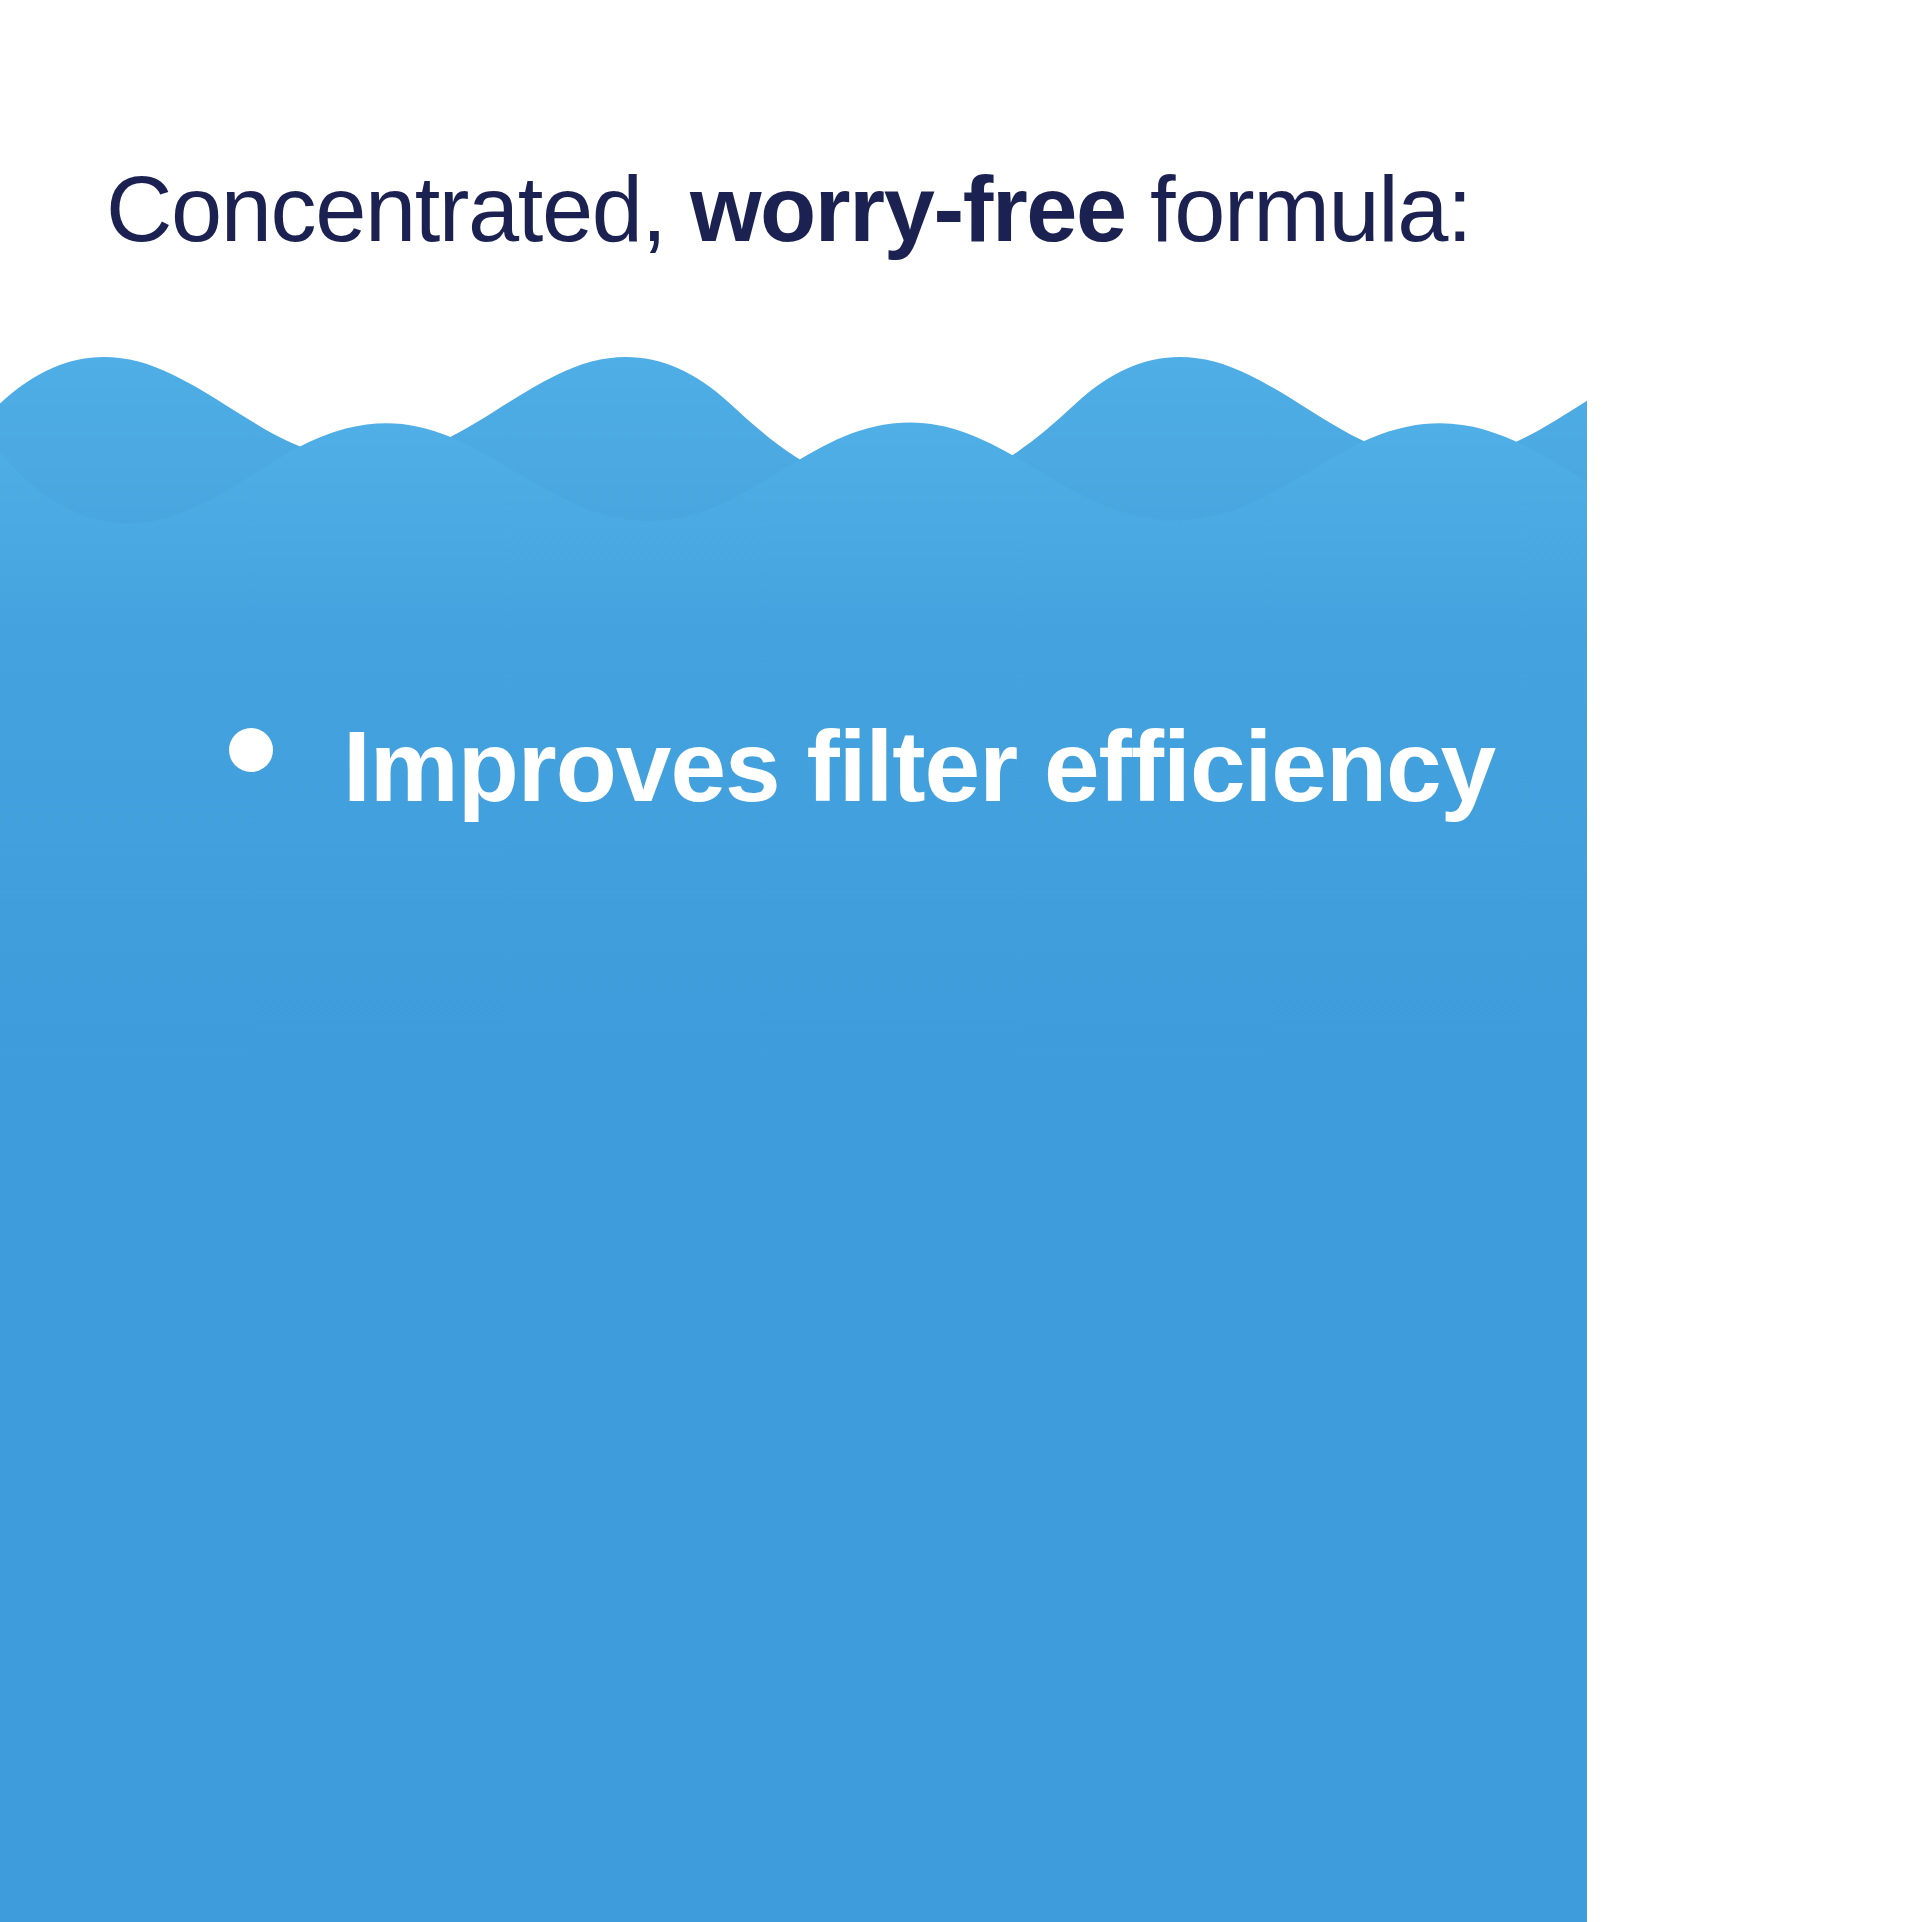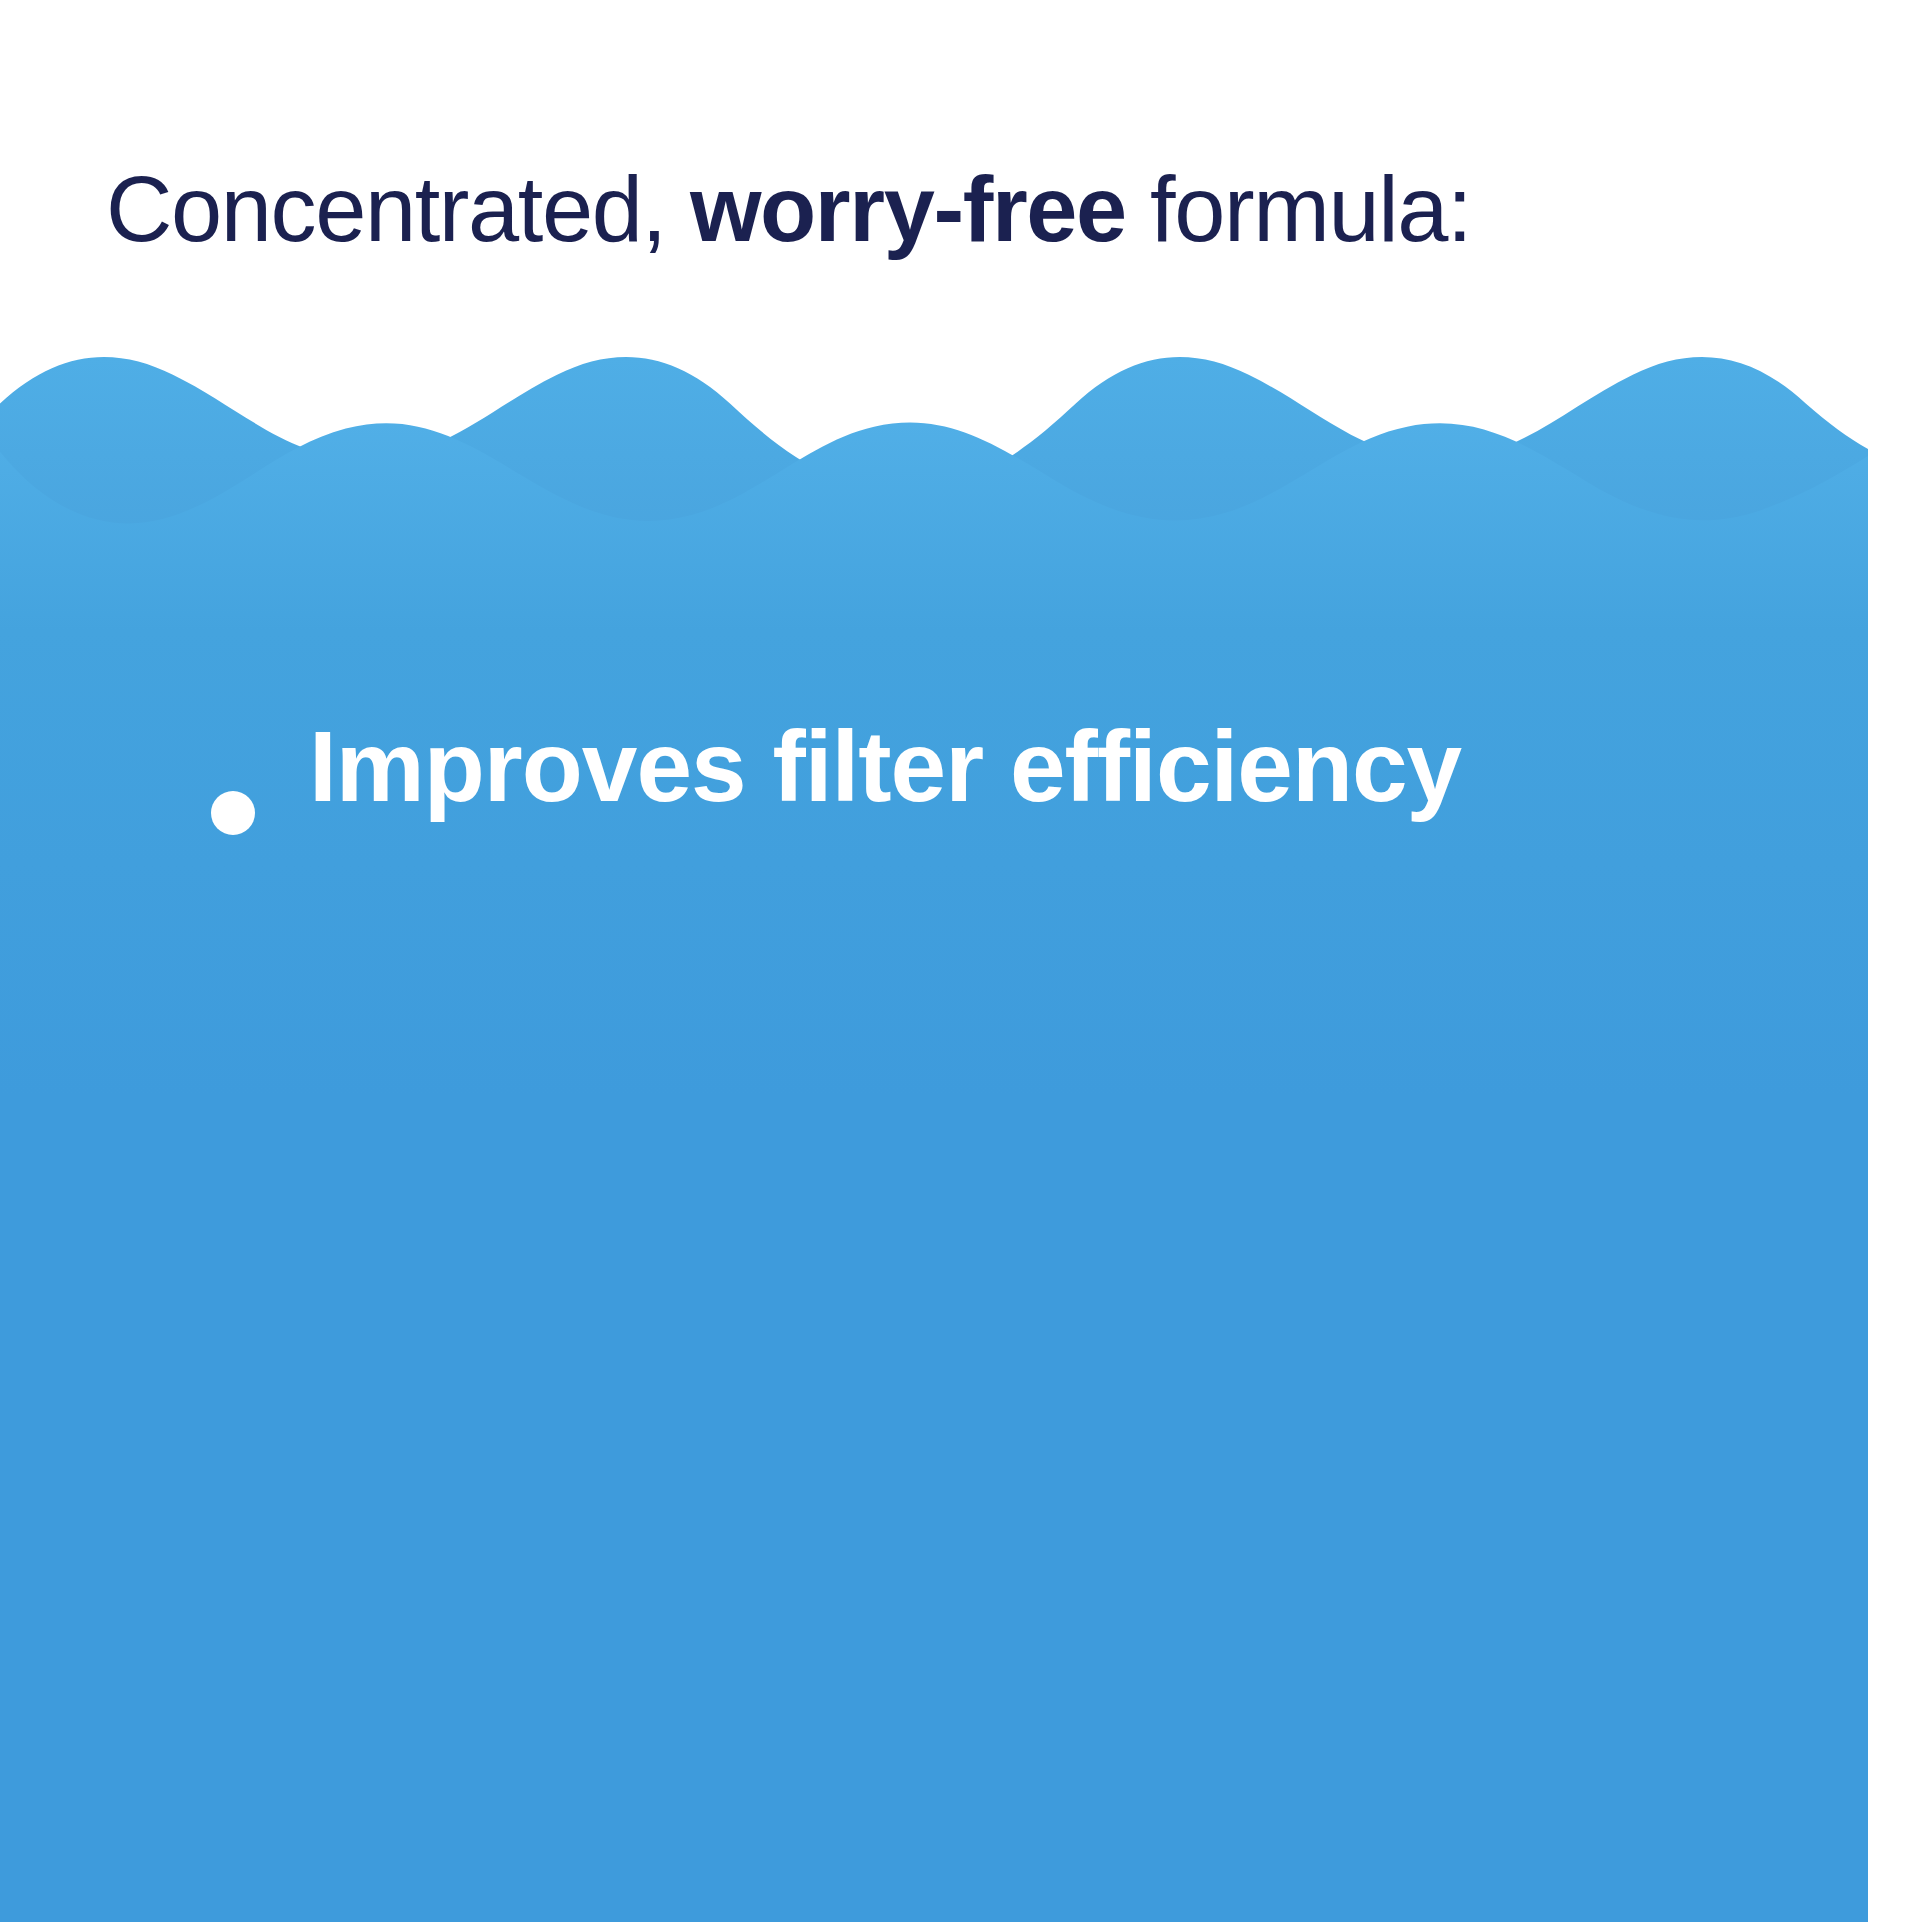--- a/index.html
+++ b/index.html
@@ -6,21 +6,21 @@
     margin: 0;
     padding: 0;
     background: #ffffff;
   }
   body {
     font-family: "Liberation Sans", sans-serif;
   }
 
   #canvas {
     position: relative;
-    width: 1868px;
+    width: 1587px;
     height: 1922px;
     overflow: hidden;
     background: #ffffff;
   }
 
   
   .headline {
     position: absolute;
     left: 106px;
     top: 163px;
@@ -56,24 +56,25 @@
   
   .bullets {
     position: absolute;
     left: 0;
     top: 346px;
     width: 1921px;
     height: 1576px;
   }
   .bullet-row {
     position: absolute;
-    left: 211px;
+    left: 229px;
     width: 1499px;
     display: flex;
-    align-items: flex-end;
+    align-items: flex-start;
+    gap: 16px;
   }
   .bullet-row.row-0 { top: 351px; }
   .bullet-row.row-1 { top: 759px; }
 
   .bullet-dot {
     flex: 0 0 auto;
     width: 44px;
     height: 44px;
     border-radius: 50%;
     background: #ffffff;

